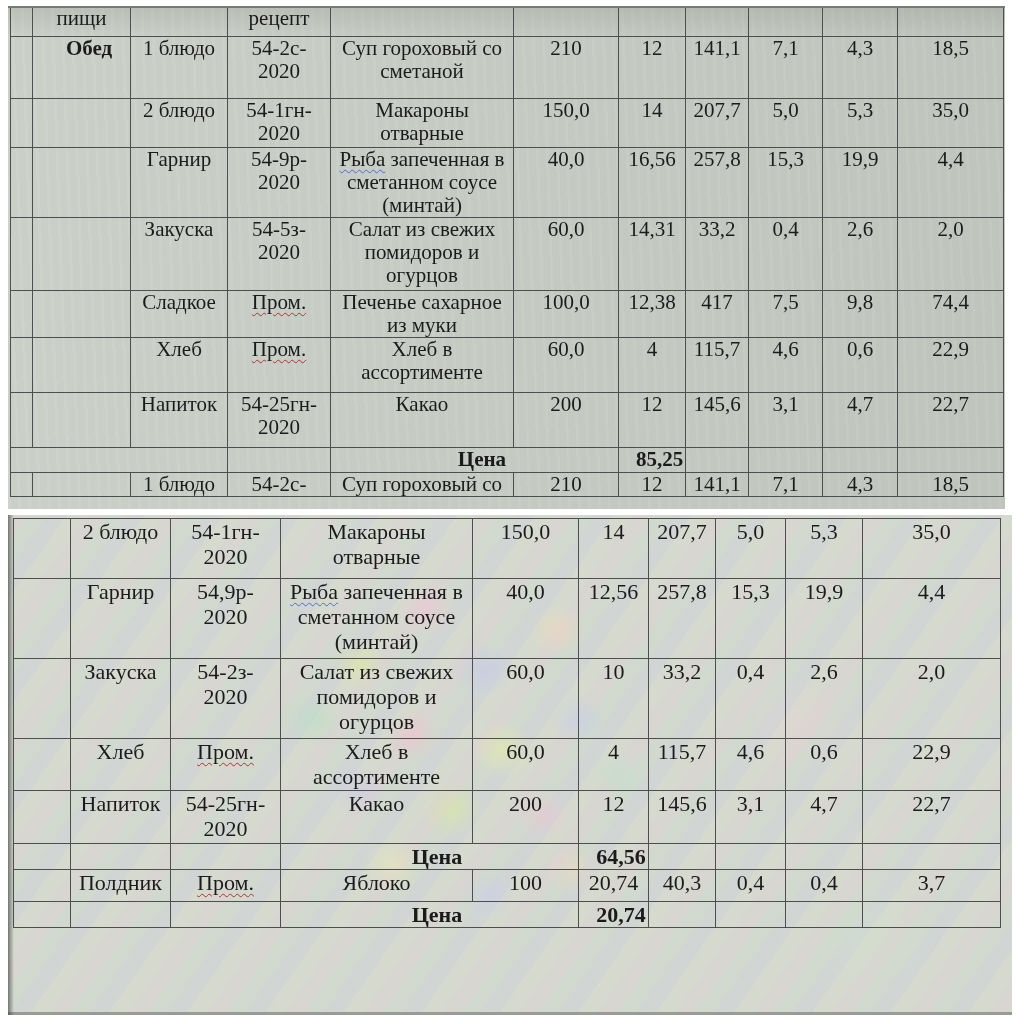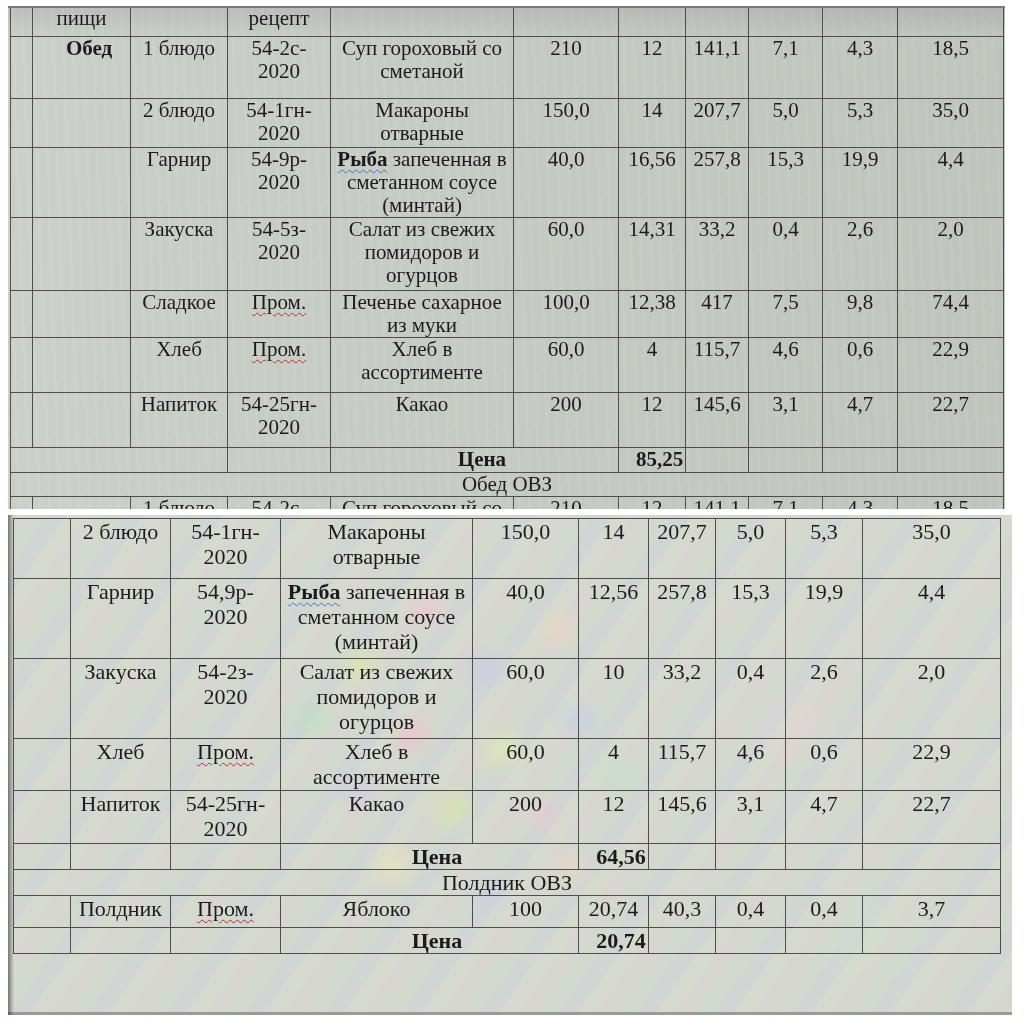--- a/index.html
+++ b/index.html
@@ -61,21 +61,21 @@
   }
   #table-top{margin:-2px 0 0 2px;width:993px;font-size:21px;line-height:23px;}
   #table-bottom{margin:3px 0 0 5px;width:987px;font-size:22px;line-height:25px;}
   td.bold{font-weight:bold;padding-left:17px;}
   .wav-red{
     text-decoration:underline wavy #b23030;
     text-decoration-thickness:1px;text-underline-offset:3px;
   }
   .wav-blue{
     text-decoration:underline wavy #4d6fc4;
-    text-decoration-thickness:1px;text-underline-offset:3px;font-weight:bold;
+    text-decoration-thickness:1px;text-underline-offset:3px;
   }
 </style>
 </head>
 <body>
 
 <div class="photo" id="photo-top">
   <table id="table-top">
       <colgroup>
         <col style="width: 22px;">
         <col style="width: 98px;">
@@ -197,23 +197,20 @@
         <tr style="height: 25px;">
           <td colspan="3"></td>
           <td></td>
           <td colspan="2" class="bold">Цена</td>
           <td class="bold">85,25</td>
           <td></td>
           <td></td>
           <td></td>
           <td></td>
         </tr>
-        <tr style="height: 22px;">
-          <td colspan="11">Обед ОВЗ</td>
-        </tr>
         <tr style="height: 15px;">
           <td></td>
           <td></td>
           <td>1 блюдо</td>
           <td>54-2с-</td>
           <td>Суп гороховый со</td>
           <td>210</td>
           <td>12</td>
           <td>141,1</td>
           <td>7,1</td>
@@ -303,23 +300,20 @@
           <td></td>
           <td></td>
           <td></td>
           <td colspan="2" class="bold">Цена</td>
           <td class="bold">64,56</td>
           <td></td>
           <td></td>
           <td></td>
           <td></td>
         </tr>
-        <tr style="height: 25px;">
-          <td colspan="10">Полдник ОВЗ</td>
-        </tr>
         <tr style="height: 32px;">
           <td></td>
           <td>Полдник</td>
           <td><span class="wav-red">Пром.</span></td>
           <td>Яблоко</td>
           <td>100</td>
           <td>20,74</td>
           <td>40,3</td>
           <td>0,4</td>
           <td>0,4</td>

